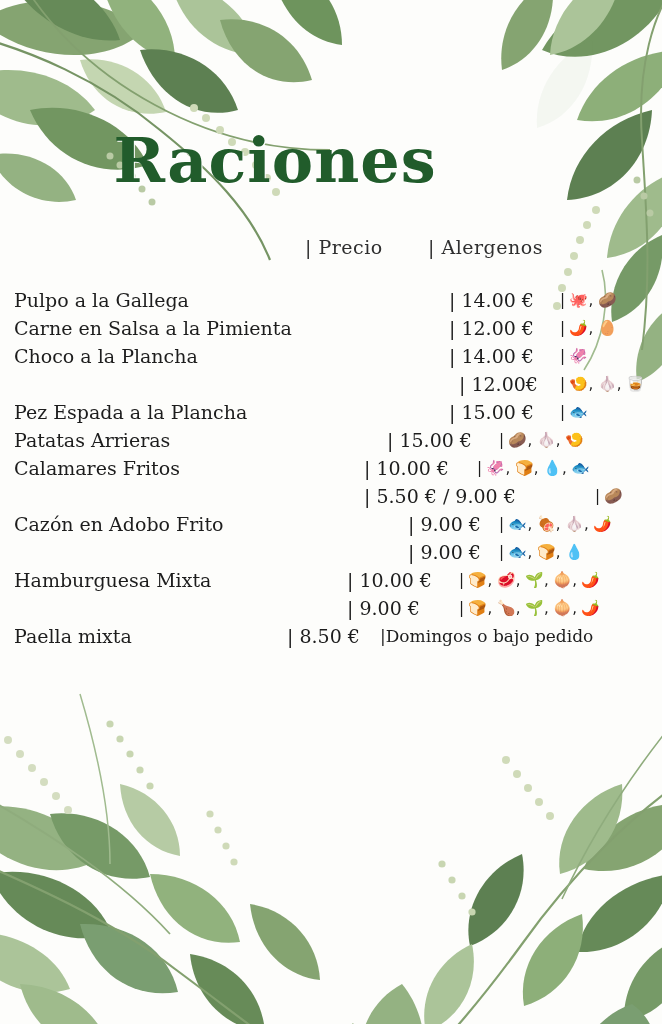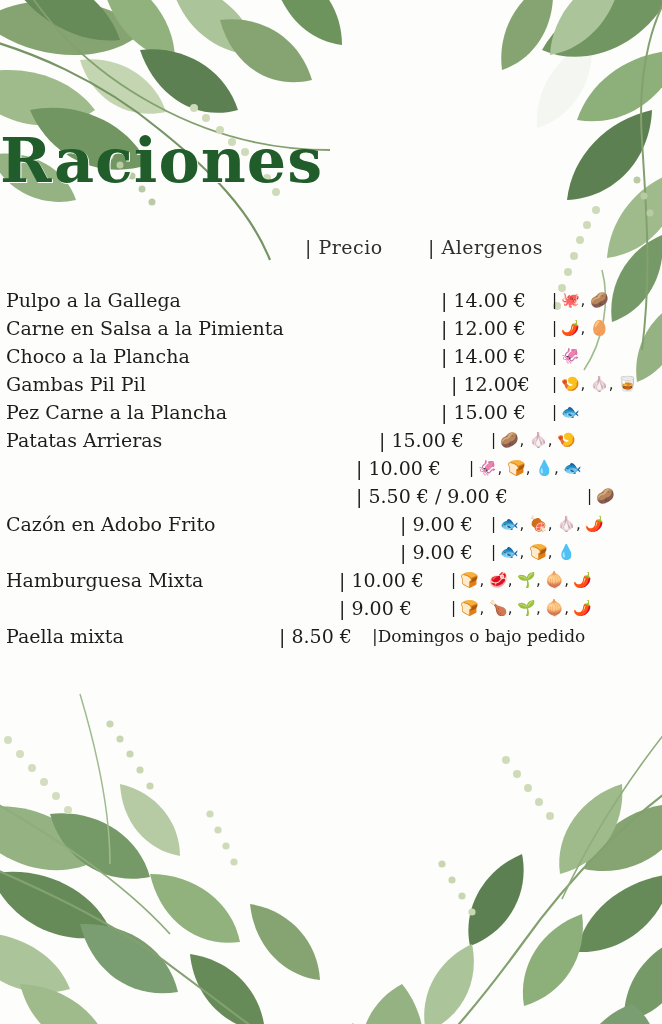--- a/index.html
+++ b/index.html
@@ -32,20 +32,21 @@
   .foliage-top-right { right: -20px; top: -30px;  width: 330px; height: 420px; }
   .foliage-bottom-left  { left: -40px;  bottom: -30px; width: 420px; height: 420px; }
   .foliage-bottom-right { right: -30px; bottom: -40px; width: 400px; height: 380px; }
 
   
   .title-wrap {
     position: absolute;
     top: 130px;
     left: 0;
     width: 550px;
+    text-align: center;
   }
   .title {
     font-family: "DejaVu Serif", serif;
     font-size: 62px;
     font-weight: bold;
     color: #215c2b;
     letter-spacing: 1px;
     text-shadow: 1px 1px 0 #ffffff;
     line-height: 1;
   }
@@ -69,21 +70,21 @@
   .header-row .h-aller {
     position: absolute;
     left: 428px;
     white-space: nowrap;
   }
 
   
   .menu {
     position: absolute;
     top: 286px;
-    left: 4px;
+    left: 12px;
     width: 535px;
   }
   .row {
     position: relative;
     height: 28px;
     line-height: 28px;
     font-family: "DejaVu Serif", serif;
     font-size: 19px;
     color: #1d1d1d;
     white-space: nowrap;
@@ -274,35 +275,35 @@
         <span class="name">Carne en Salsa a la Pimienta</span>
         <span class="price" style="left: 437px;">| 12.00 €</span>
         <span class="allergens" style="left: 548px;">| 🌶️, 🥚</span>
       </div>
       <div class="row">
         <span class="name">Choco a la Plancha</span>
         <span class="price" style="left: 437px;">| 14.00 €</span>
         <span class="allergens" style="left: 548px;">| 🦑</span>
       </div>
       <div class="row">
-        <span class="name">Gambas Pil Pil</span>
         <span class="price" style="left: 447px;">| 12.00€</span>
         <span class="allergens" style="left: 548px;">| 🍤, 🧄, 🥃</span>
       </div>
       <div class="row">
-        <span class="name">Pez Carne a la Plancha</span>
+        <span class="name">Pez Espada a la Plancha</span>
         <span class="price" style="left: 437px;">| 15.00 €</span>
         <span class="allergens" style="left: 548px;">| 🐟</span>
       </div>
       <div class="row">
         <span class="name">Patatas Arrieras</span>
         <span class="price" style="left: 375px;">| 15.00 €</span>
         <span class="allergens" style="left: 487px;">| 🥔, 🧄, 🍤</span>
       </div>
       <div class="row">
+        <span class="name">Calamares Fritos</span>
         <span class="price" style="left: 352px;">| 10.00 €</span>
         <span class="allergens" style="left: 465px;">| 🦑, 🍞, 💧, 🐟</span>
       </div>
       <div class="row">
         <span class="price" style="left: 352px;">| 5.50 € / 9.00 €</span>
         <span class="allergens" style="left: 583px;">| 🥔</span>
       </div>
       <div class="row">
         <span class="name">Cazón en Adobo Frito</span>
         <span class="price" style="left: 396px;">| 9.00 €</span>

